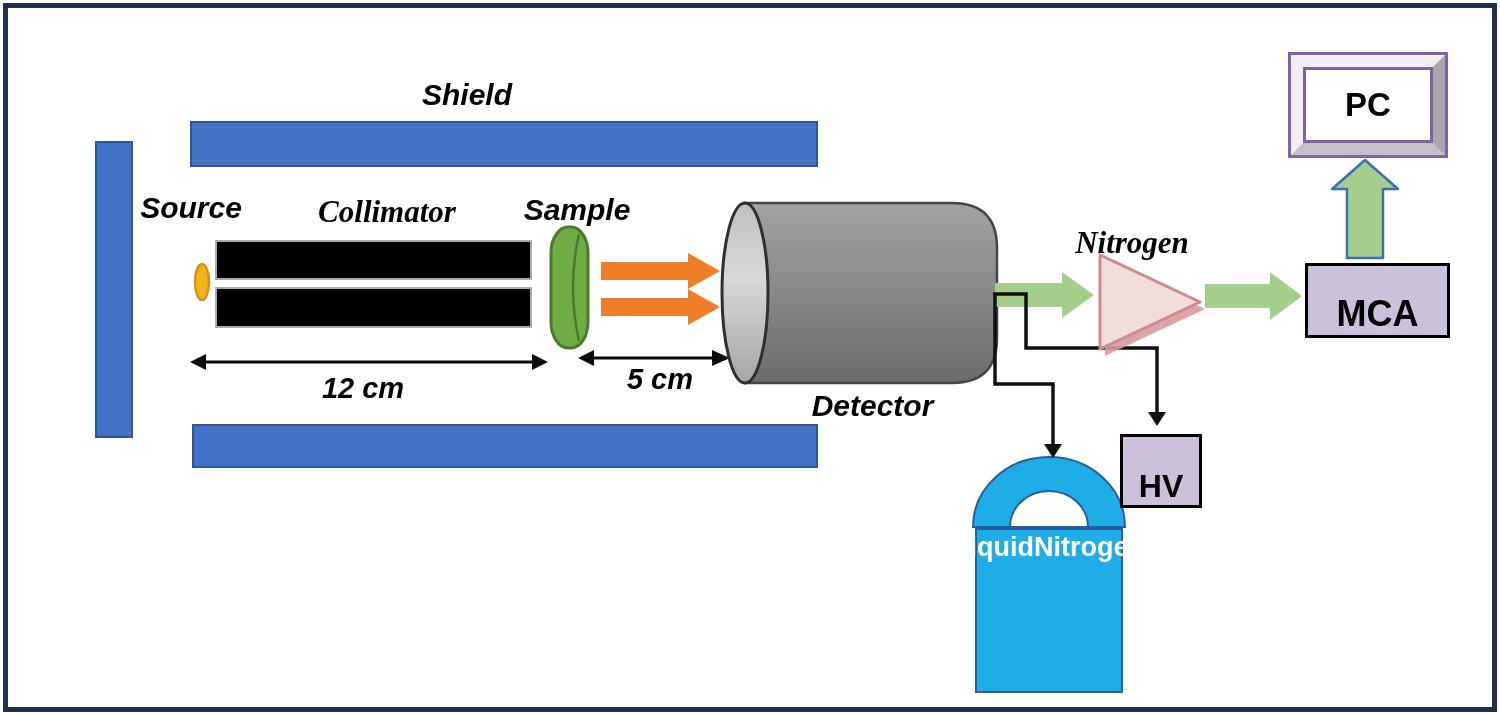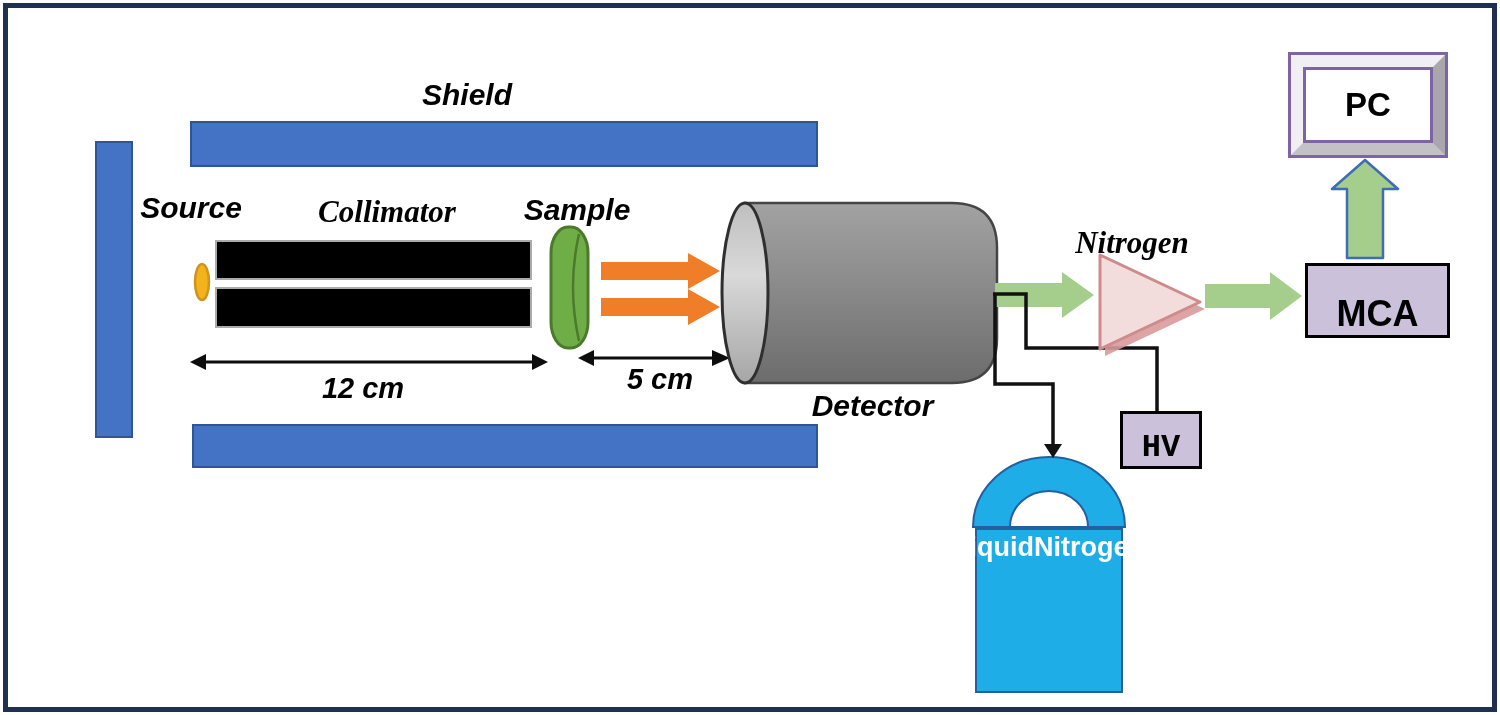--- a/index.html
+++ b/index.html
@@ -63,21 +63,21 @@
 
   
   .module {
     position: absolute;
     background: var(--module-lavender);
     border: 3px solid #000;
     display: flex; align-items: flex-end; justify-content: center;
     color: #000; font-weight: bold;
   }
   .mca-box { left: 1305px; top: 263px; width: 145px; height: 75px; font-size: 36px; }
-  .hv-box  { left: 1120px; top: 411px; width: 82px;  height: 58px; font-size: 32px; font-family: Liberation Mono, monospace; }
+  .hv-box  { left: 1120px; top: 434px; width: 82px;  height: 74px; font-size: 32px; }
 
   
   .pc-outer {
     position: absolute;
     left: 1288px; top: 52px; width: 160px; height: 106px;
     border: 3px solid var(--pc-purple);
     background: var(--pc-purple);
   }
   .pc-bevel {
     width: 100%; height: 100%;

